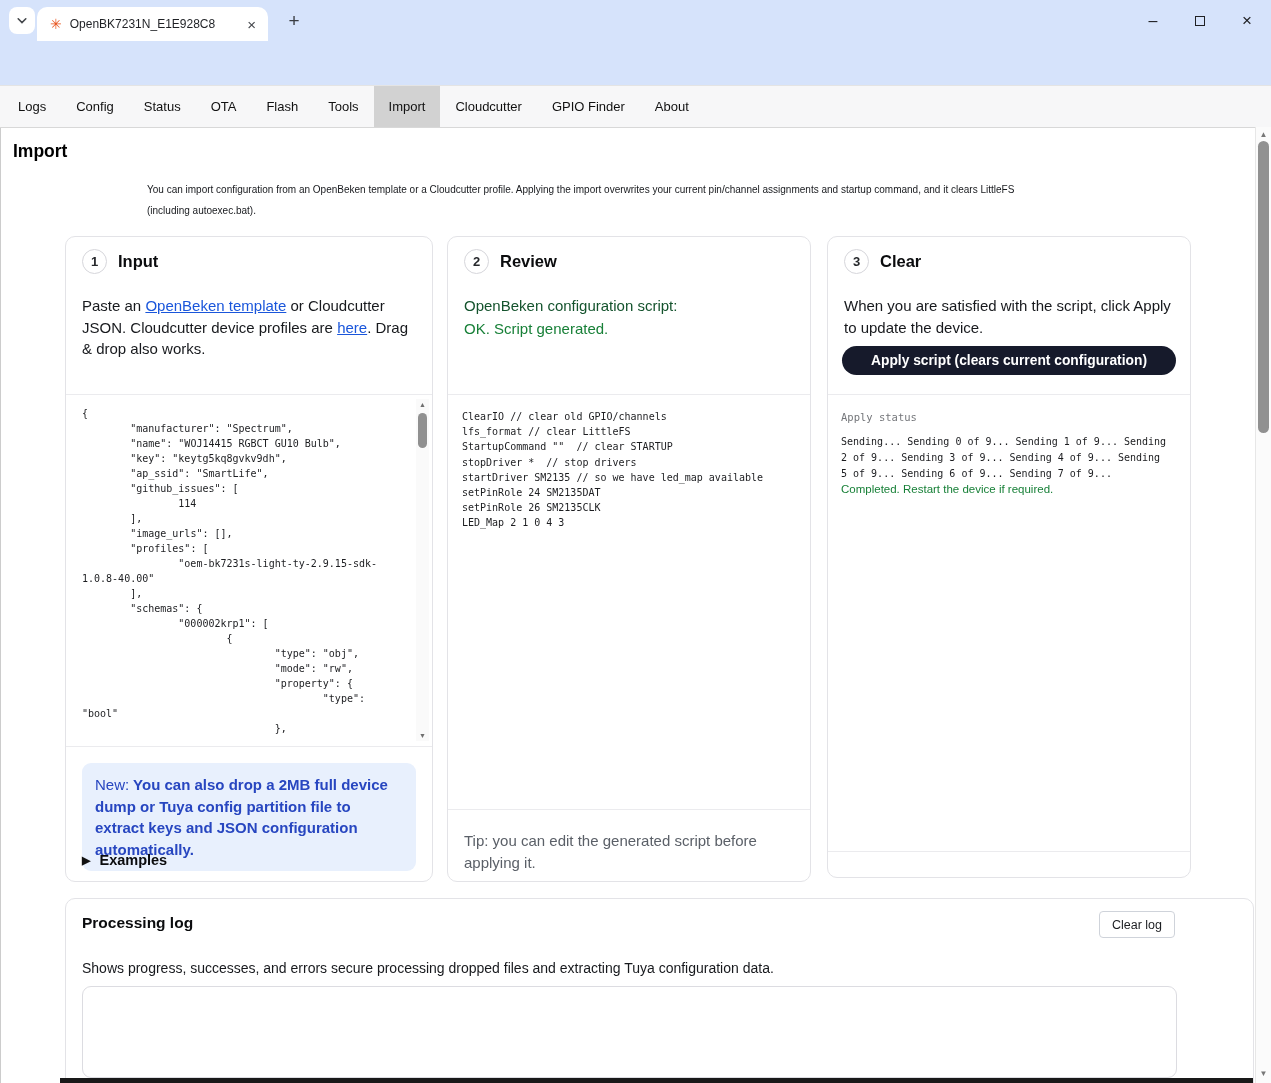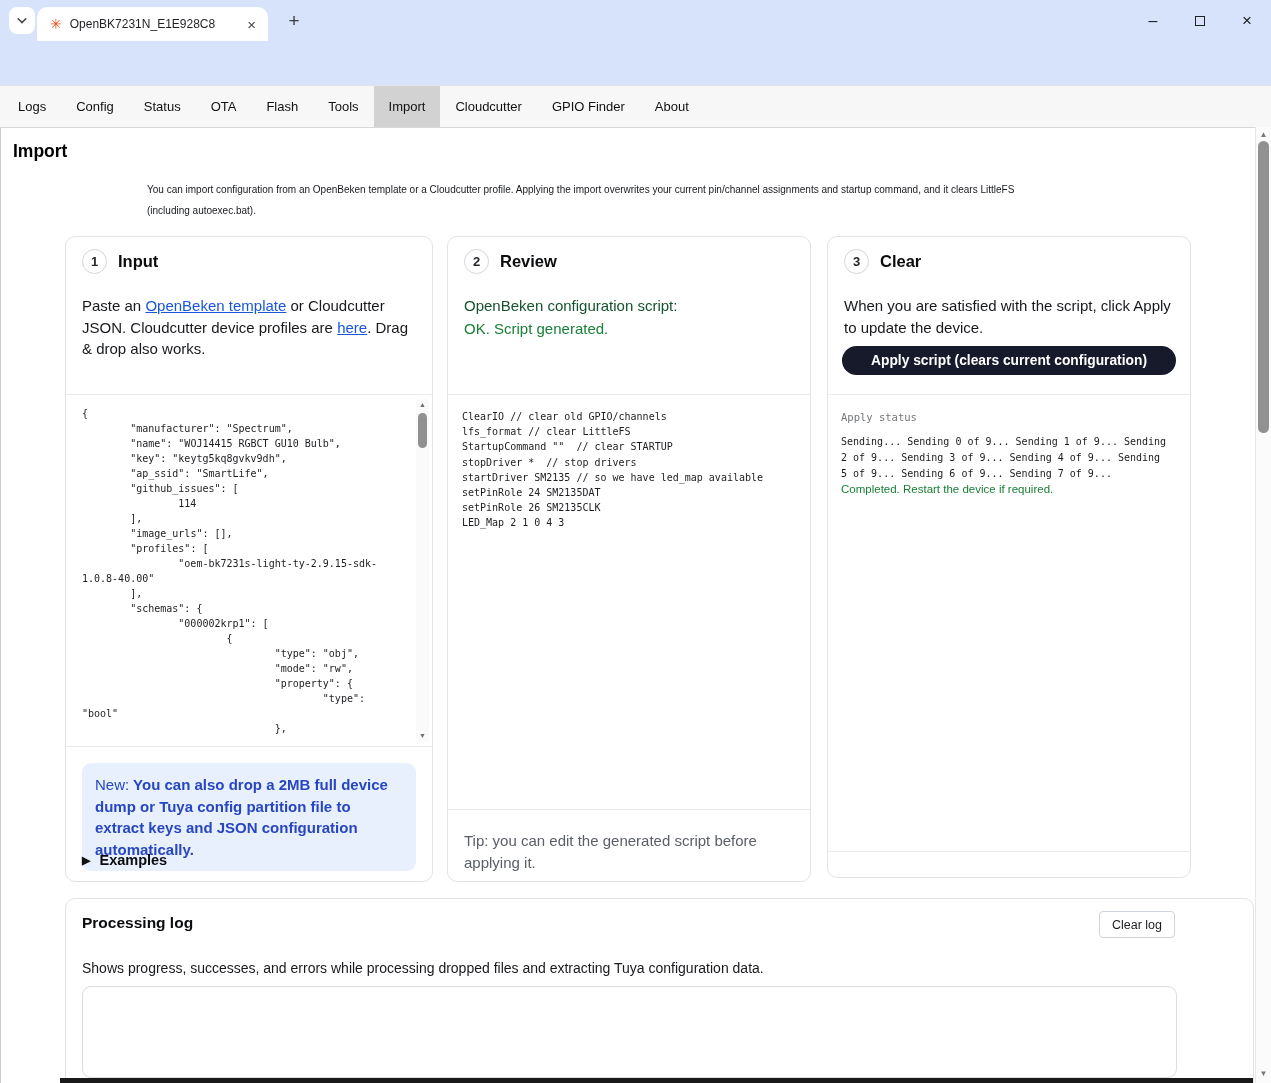--- a/index.html
+++ b/index.html
@@ -234,21 +234,21 @@
     <div class="hdiv" style="top:157px"></div>
     <div class="status-label">Apply status</div>
     <div class="status-text">Sending... Sending 0 of 9... Sending 1 of 9... Sending 2 of 9... Sending 3 of 9... Sending 4 of 9... Sending 5 of 9... Sending 6 of 9... Sending 7 of 9...</div>
     <div class="status-done">Completed. Restart the device if required.</div>
     <div class="hdiv" style="top:614px"></div>
   </div>
 
   <div class="log-card">
     <div class="log-title">Processing log</div>
     <button class="clear-btn">Clear log</button>
-    <div class="log-desc">Shows progress, successes, and errors while processing dropped files and extracting Tuya configuration data.</div>
+    <div class="log-desc">Shows progress, successes, and errors secure processing dropped files and extracting Tuya configuration data.</div>
     <div class="log-box"></div>
   </div>
 </div>
 
 <div class="bottom-bar"></div>
 
 <div class="scrollbar">
   <span class="sb-up">▲</span>
   <span class="sb-thumb"></span>
   <span class="sb-dn">▼</span>

